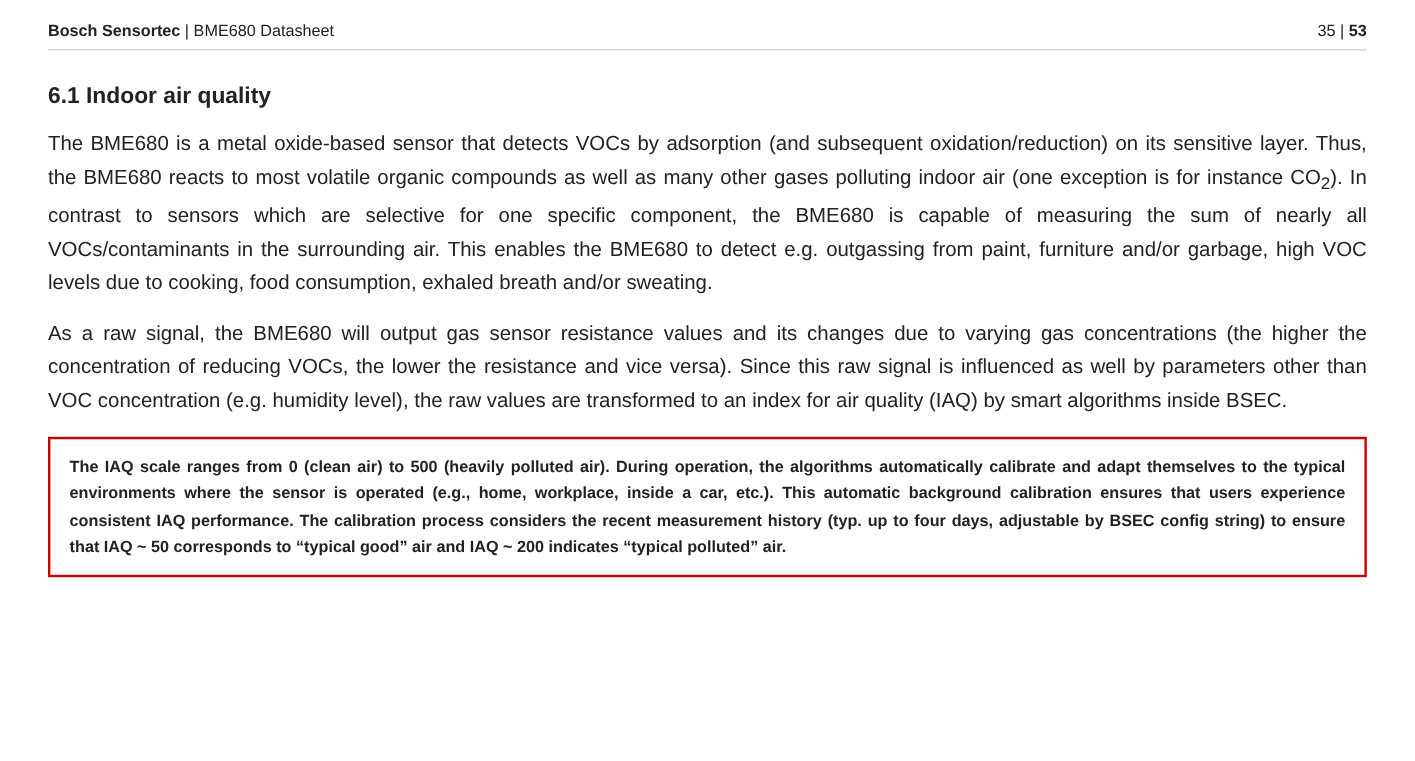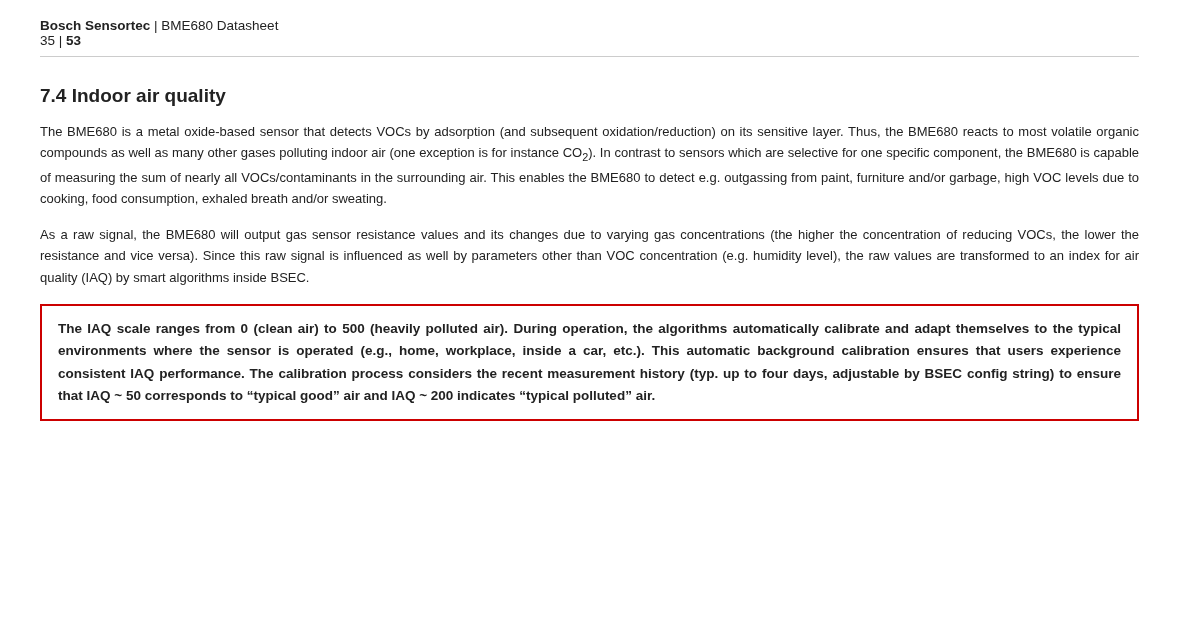--- a/index.html
+++ b/index.html
@@ -24,21 +24,20 @@
       padding: 18px 40px 30px 40px;
     }
 
     .header {
       display: flex;
       justify-content: space-between;
       align-items: baseline;
       border-bottom: 1px solid #cccccc;
       padding-bottom: 8px;
       margin-bottom: 28px;
-      flex-direction: column;
     }
 
     .header-left {
       font-size: 13.5px;
       color: #222222;
     }
 
     .header-left .brand {
       font-weight: bold;
     }
@@ -53,21 +52,21 @@
     }
 
     .section-title {
       font-size: 19px;
       font-weight: bold;
       color: #222222;
       margin-bottom: 14px;
     }
 
     .body-text {
-      font-size: 13px;
+      font-size: 17px;
       line-height: 1.65;
       color: #222222;
       text-align: justify;
       margin-bottom: 14px;
     }
 
     .highlighted-box {
       border: 2px solid #cc0000;
       padding: 12px 16px;
       margin-top: 16px;
@@ -85,21 +84,21 @@
 
   <div class="header">
     <div class="header-left">
       <span class="brand">Bosch Sensortec</span><span> | </span><span>BME680 Datasheet</span>
     </div>
     <div class="header-right">
       <span>35</span><span> | </span><span class="page-num">53</span>
     </div>
   </div>
 
-  <div class="section-title">7.4 Indoor air quality</div>
+  <div class="section-title">6.1 Indoor air quality</div>
 
   <div class="body-text">
     The BME680 is a metal oxide-based sensor that detects VOCs by adsorption (and subsequent oxidation/reduction) on its sensitive layer. Thus, the BME680 reacts to most volatile organic compounds as well as many other gases polluting indoor air (one exception is for instance CO<sub>2</sub>). In contrast to sensors which are selective for one specific component, the BME680 is capable of measuring the sum of nearly all VOCs/contaminants in the surrounding air. This enables the BME680 to detect e.g. outgassing from paint, furniture and/or garbage, high VOC levels due to cooking, food consumption, exhaled breath and/or sweating.
   </div>
 
   <div class="body-text">
     As a raw signal, the BME680 will output gas sensor resistance values and its changes due to varying gas concentrations (the higher the concentration of reducing VOCs, the lower the resistance and vice versa). Since this raw signal is influenced as well by parameters other than VOC concentration (e.g. humidity level), the raw values are transformed to an index for air quality (IAQ) by smart algorithms inside BSEC.
   </div>
 
   <div class="highlighted-box">

